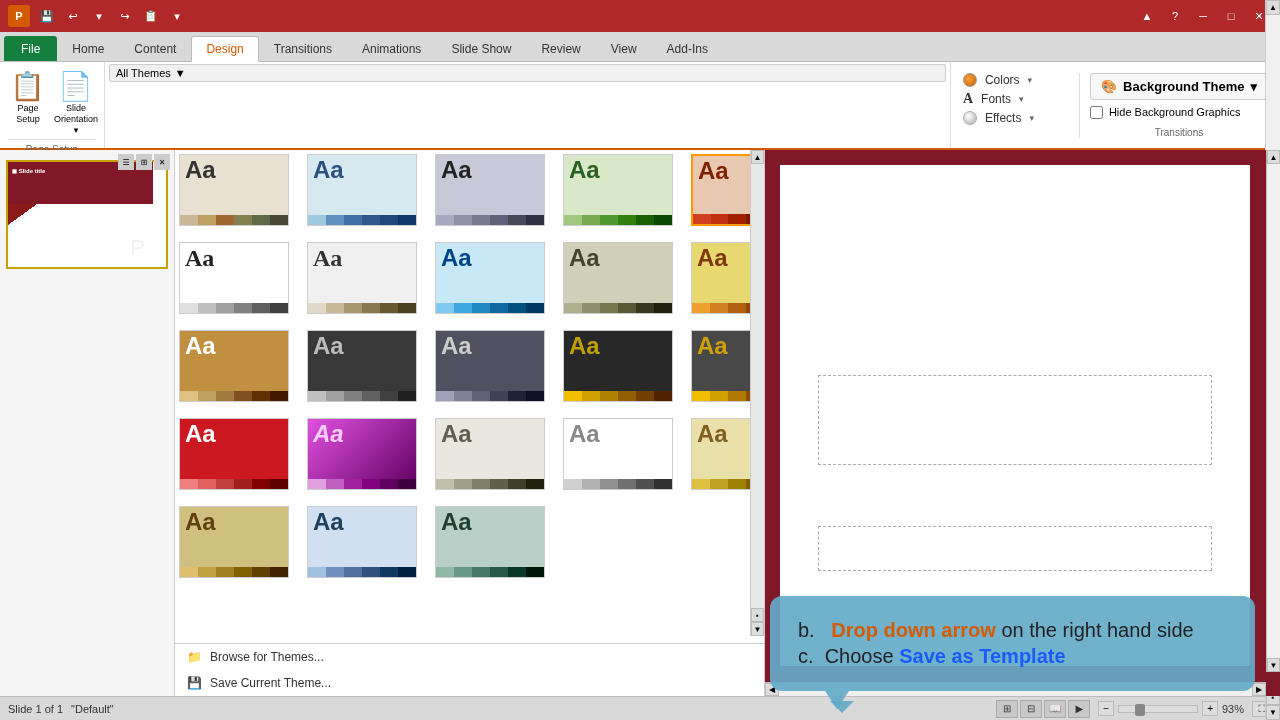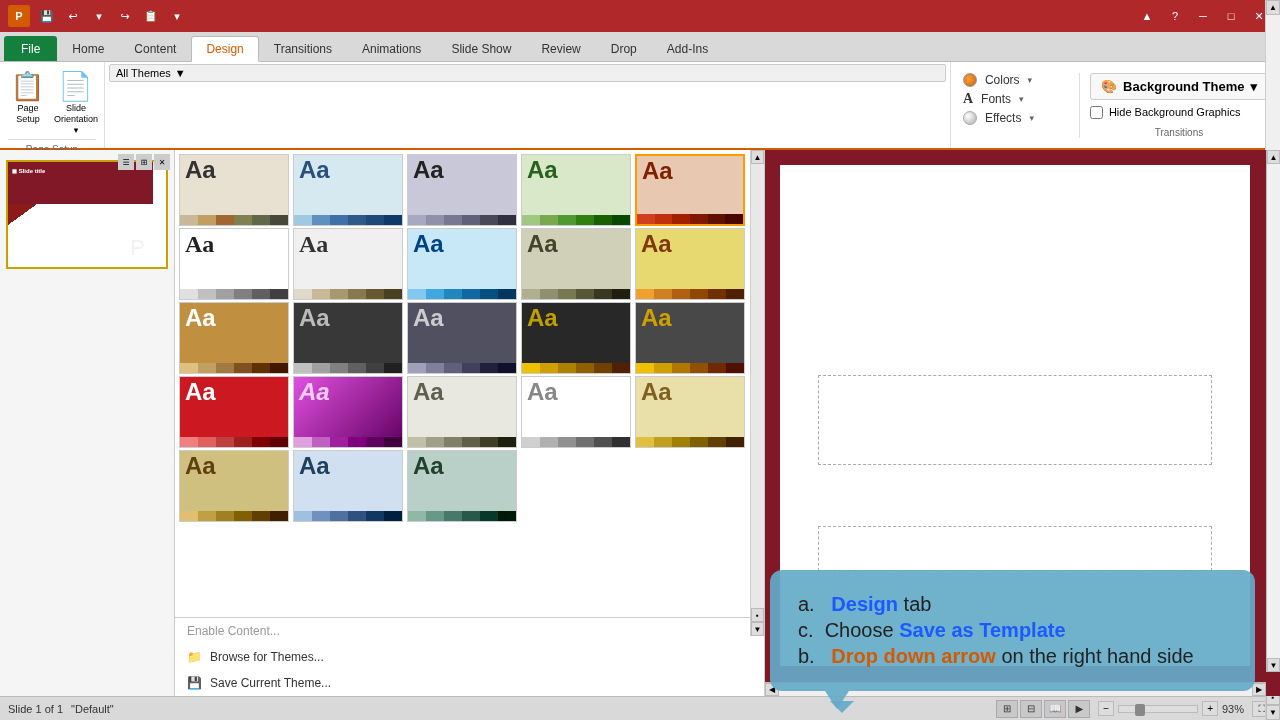--- a/index.html
+++ b/index.html
@@ -287,21 +287,21 @@
 
 <div class="ribbon-tabs">
   <div class="tab file-tab">File</div>
   <div class="tab">Home</div>
   <div class="tab">Content</div>
   <div class="tab active">Design</div>
   <div class="tab">Transitions</div>
   <div class="tab">Animations</div>
   <div class="tab">Slide Show</div>
   <div class="tab">Review</div>
-  <div class="tab">Drop</div>
+  <div class="tab">View</div>
   <div class="tab">Add-Ins</div>
 </div>
 
 <div class="ribbon-main">
 
   <div class="page-setup-group">
     <div class="page-setup-btns">
       <div class="large-ribbon-btn">
         <div class="icon">📋</div>
         <div class="label">Page<br>Setup</div>
@@ -387,21 +387,21 @@
     <div class="slide-panel-controls">
       <div class="panel-ctrl">☰</div>
       <div class="panel-ctrl">⊞</div>
       <div class="panel-ctrl">✕</div>
     </div>
   </div>
 
   <div style="width:590px; background:white; border-right:1px solid #ccc; position:relative; overflow:hidden; display:flex; flex-direction:column;">
 
     <div style="padding:4px; overflow:hidden;">
-      <div id="main-themes-grid" style="display:grid; grid-template-columns: repeat(5, 112px); gap:2px;">
+      <div id="main-themes-grid" style="display:grid; grid-template-columns: repeat(5, 112px); gap:16px;">
 
       <div class="theme-box" style="width: 110px; height: 72px; background: rgb(232, 224, 208);">
             <div class="theme-aa-text" style="color: rgb(51, 51, 51);">Aa</div>
             <div class="theme-strip">
               <div class="tc" style="background: rgb(200, 184, 152);"></div>
               <div class="tc" style="background: rgb(192, 160, 96);"></div>
               <div class="tc" style="background: rgb(160, 104, 48);"></div>
               <div class="tc" style="background: rgb(128, 128, 80);"></div>
               <div class="tc" style="background: rgb(96, 104, 72);"></div>
               <div class="tc" style="background: rgb(72, 72, 56);"></div>
@@ -646,23 +646,20 @@
               <div class="tc" style="background: rgb(72, 120, 104);"></div>
               <div class="tc" style="background: rgb(40, 88, 72);"></div>
               <div class="tc" style="background: rgb(8, 56, 40);"></div>
               <div class="tc" style="background: rgb(0, 24, 8);"></div>
             </div>
           </div>
         </div>
     </div>
 
     <div style="position:absolute; bottom:0; left:0; right:0; background:white; border-top:1px solid #ccc;">
-      <div class="dm-item" style="color:#999;">
-        <span>Enable Content...</span>
-      </div>
       <div class="dm-item active">
         <span>📁</span>
         <span>Browse for Themes...</span>
       </div>
       <div class="dm-item active">
         <span>💾</span>
         <span>Save Current Theme...</span>
       </div>
     </div>
 
@@ -688,32 +685,27 @@
     </div>
 
     <div style="position:absolute; top:15px; left:15px; right:30px; bottom:30px; background:white;">
 
       <div style="position:absolute; border:1px dashed #aaa; top:42%; left:8%; right:8%; height:90px;"></div>
       <div style="position:absolute; border:1px dashed #aaa; top:72%; left:8%; right:8%; height:45px;"></div>
     </div>
 
     <div class="tooltip-bubble" style="position:absolute; bottom:5px; left:5px; right:25px;">
       <div class="tooltip-line">
-        <span>a.&nbsp;&nbsp;</span>
-        <span class="highlight-design">Design</span>
-        <span> tab</span>
+        <span>b.&nbsp;&nbsp;</span>
+        <span class="highlight-dropdown">Drop down arrow</span>
+        <span> on the right hand side</span>
       </div>
       <div class="tooltip-line">
         <span>c.&nbsp;&nbsp;Choose </span>
         <span class="highlight-save">Save as Template</span>
-      </div>
-      <div class="tooltip-line">
-        <span>b.&nbsp;&nbsp;</span>
-        <span class="highlight-dropdown">Drop down arrow</span>
-        <span> on the right hand side</span>
       </div>
 
       <div style="position:absolute; bottom:-18px; left:55px; width:0; height:0; border-left:12px solid transparent; border-right:12px solid transparent; border-top:18px solid rgba(100,170,200,0.92);"></div>
     </div>
   </div>
 </div>
 
 <div class="status-bar">
   <div style="display:flex; gap:8px; align-items:center;">
     <span>Slide 1 of 1</span>

